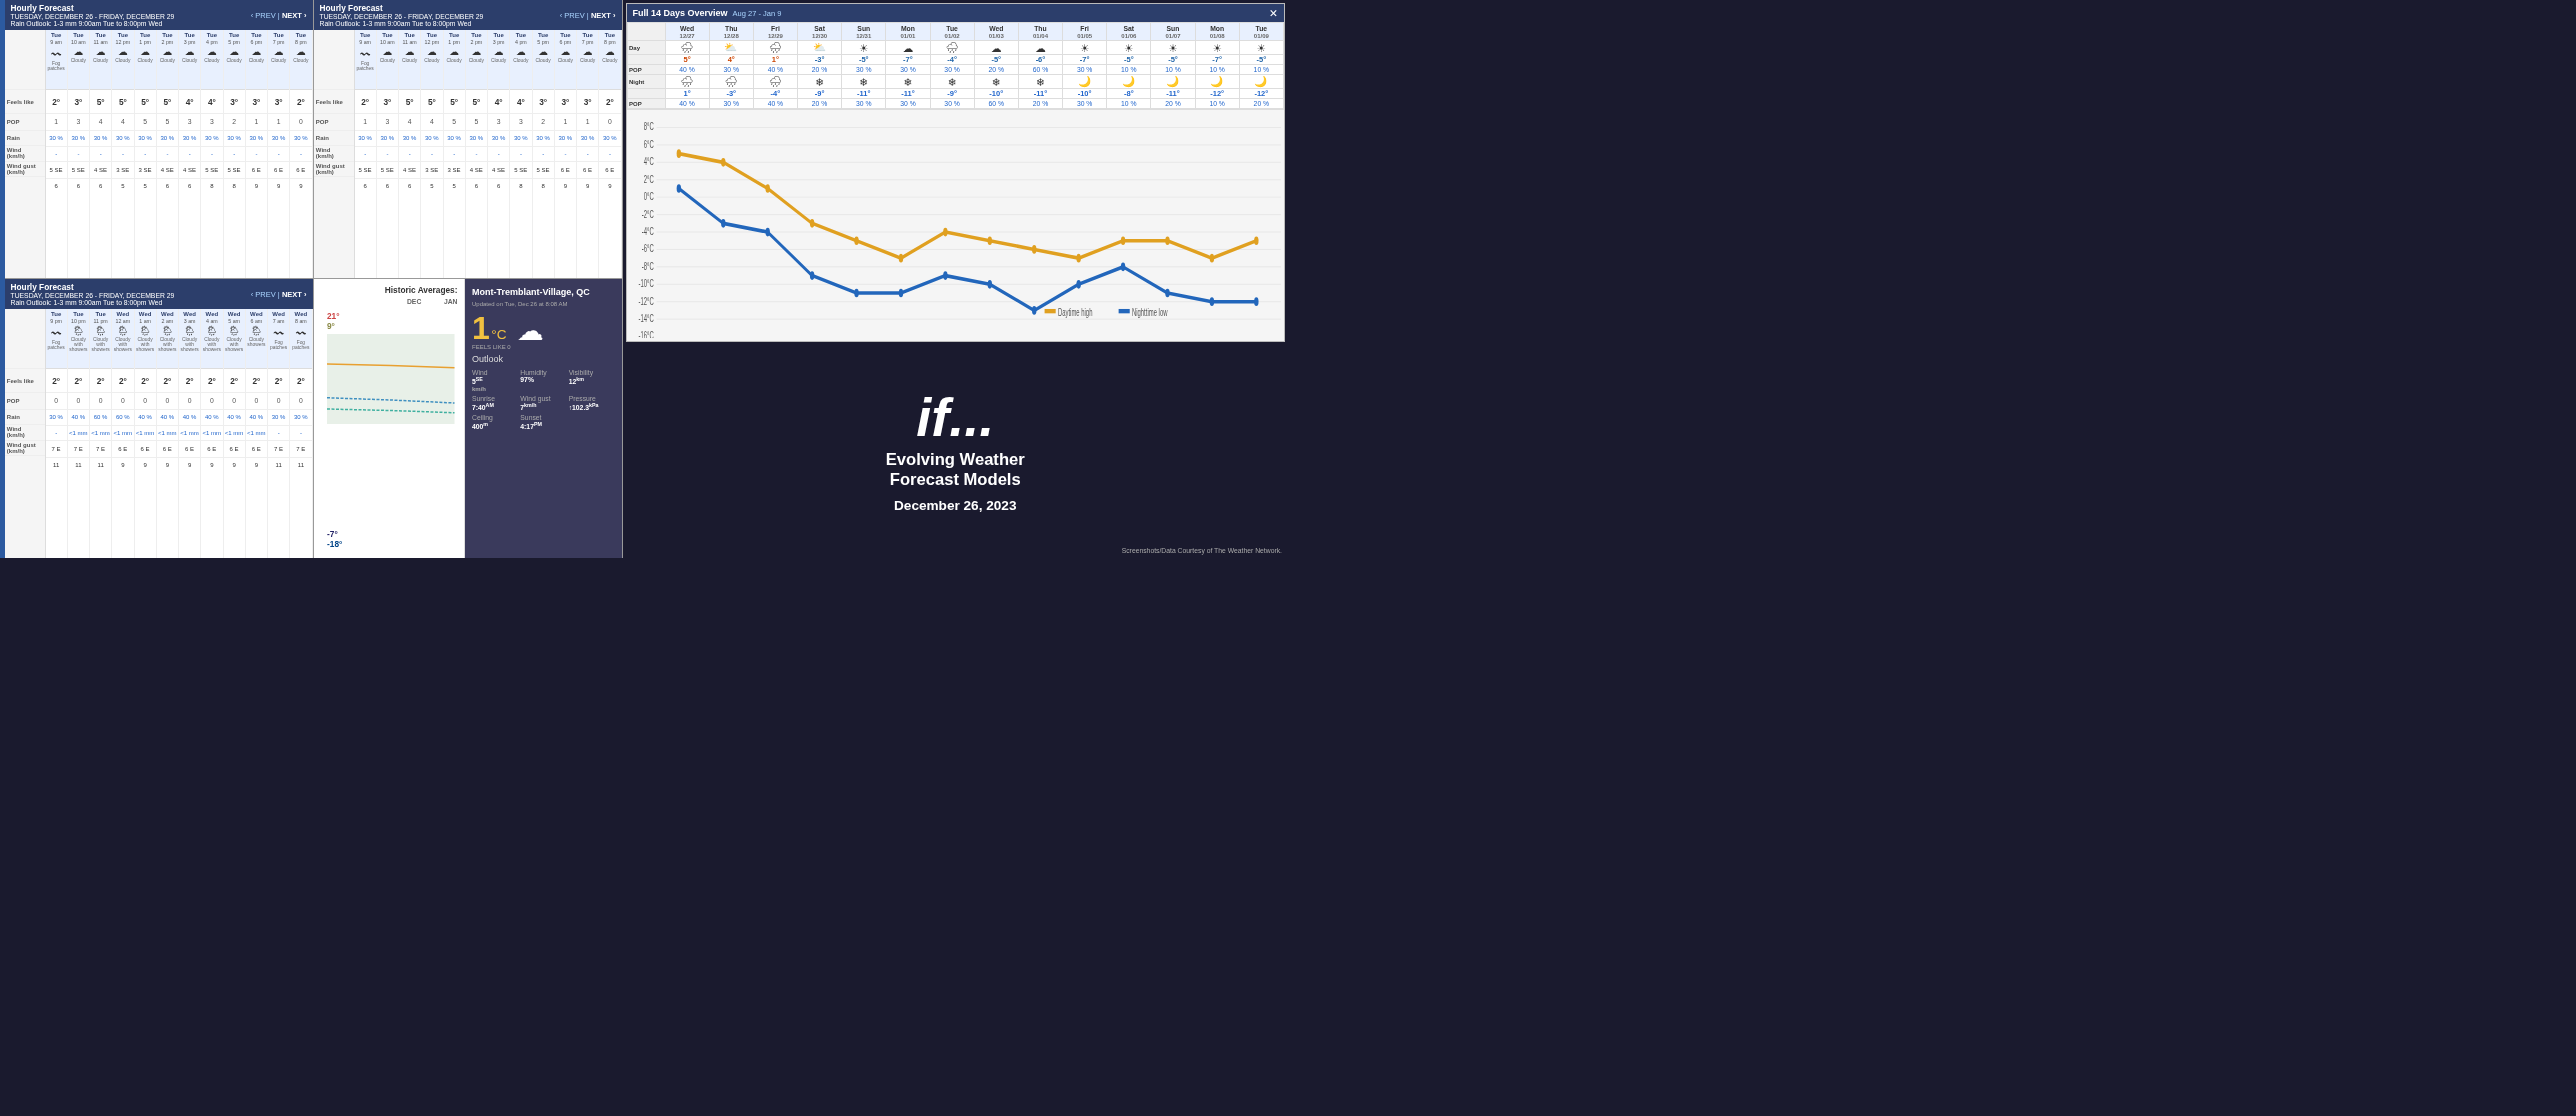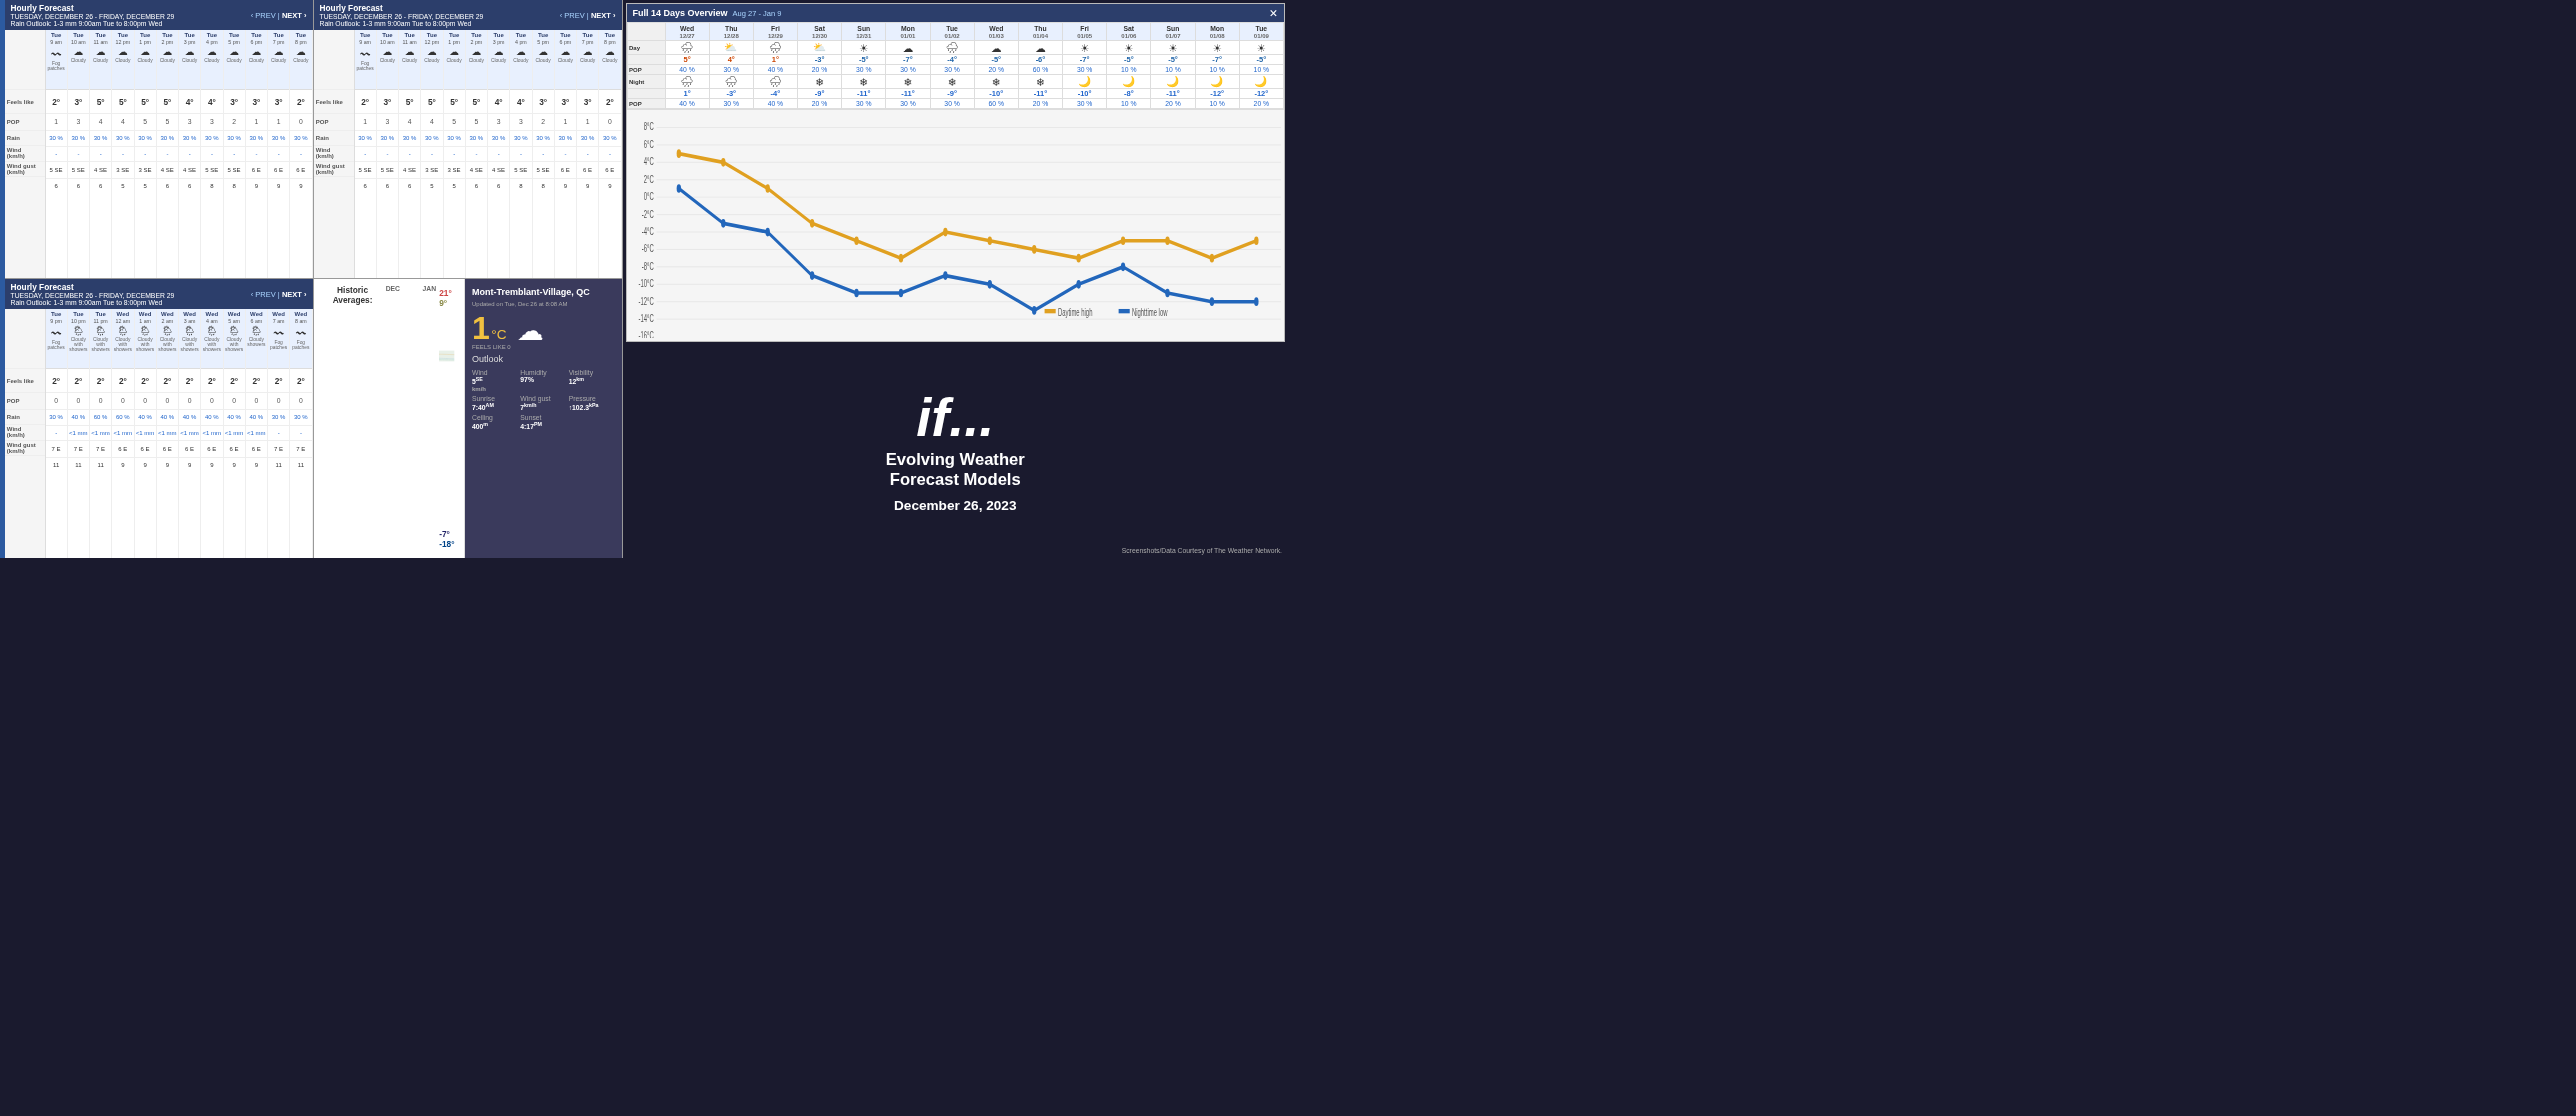--- a/index.html
+++ b/index.html
@@ -627,21 +627,21 @@
               <div style="border-bottom: 0.8px solid rgb(238, 238, 238); display: flex; align-items: center; justify-content: center; height: 15px; font-size: 6px; color: rgb(34, 102, 204);">-</div>
               <div style="border-bottom: 0.8px solid rgb(238, 238, 238); display: flex; align-items: center; justify-content: center; height: 16.6px; font-size: 6px;">6 E</div>
               <div style="display: flex; align-items: center; justify-content: center; height: 15px; font-size: 6px;">9</div>
             </div>
           </div>
       </div>
     </div>
 
     <div style="height:279px;display:flex;flex-direction:row;">
 
-      <div style="width:151px;background:#fff;padding:6px;border-right:0.8px solid #ddd;display:flex;flex-direction:row;">
+      <div style="width:151px;background:#fff;padding:6px;border-right:0.8px solid #ddd;display:flex;flex-direction:column;align-items:flex-end;">
         <div style="font-size:8.3px;font-weight:bold;text-align:center;margin-bottom:3px;">Historic Averages:</div>
         <div style="display:flex;justify-content:center;gap:22.6px;font-size:6.8px;font-weight:bold;color:#666;margin-bottom:3px;">
           <span>DEC</span>
           <span>JAN</span>
         </div>
         <div style="flex:1;position:relative;display:flex;flex-direction:column;justify-content:space-between;padding:3px;">
           <div style="color:#c44;font-weight:bold;font-size:8.3px;">21°</div>
           <div style="color:#884;font-weight:bold;font-size:8.3px;">9°</div>
           <div style="flex:1;margin:3px 0;position:relative;">
             <svg width="100%" height="90" viewBox="0 0 170 120">

